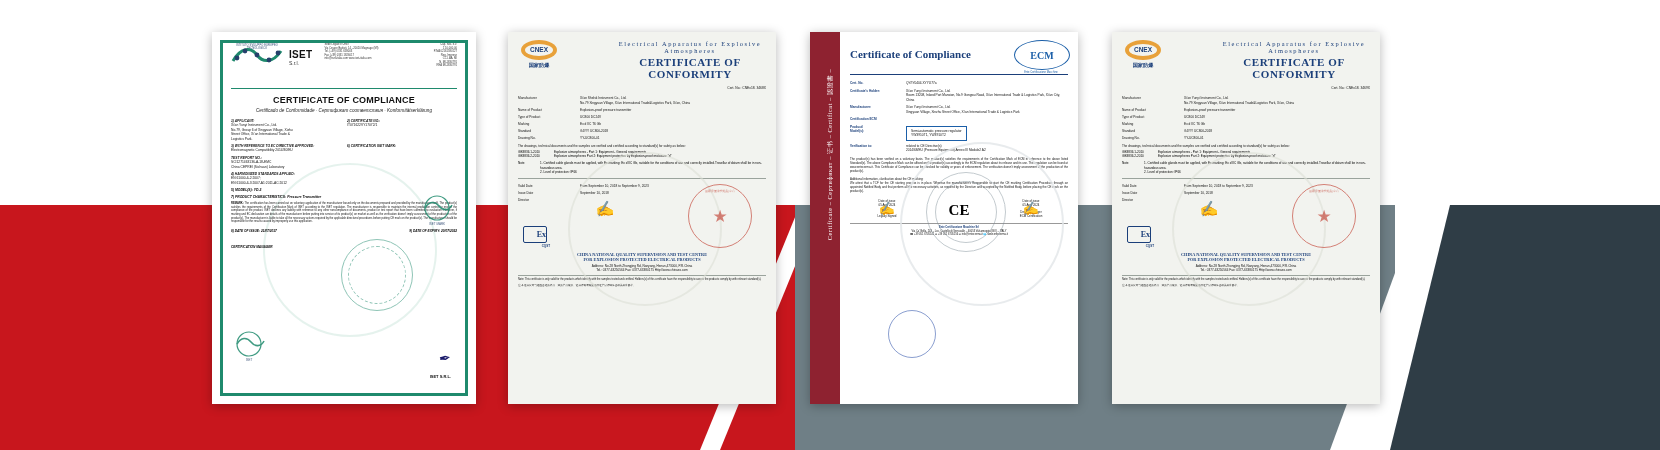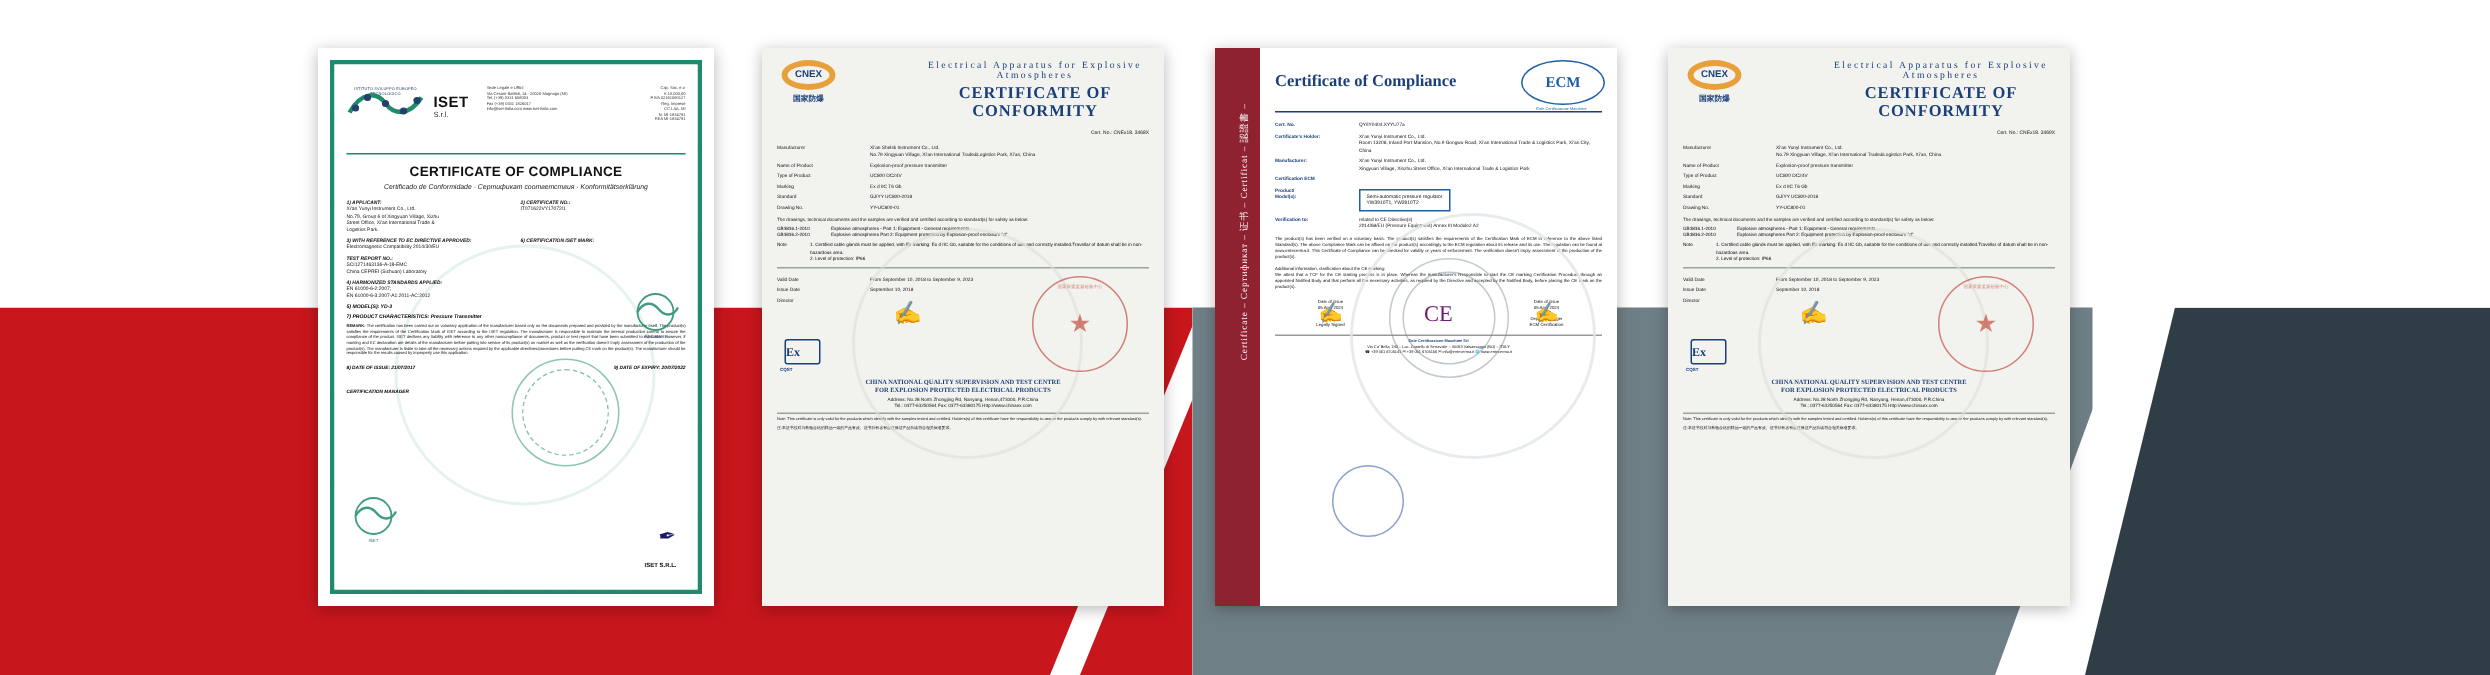--- a/index.html
+++ b/index.html
@@ -60,21 +60,21 @@
     box-sizing:border-box;
   }
   .c1-frame:before{
     content:"";position:absolute;left:5px;top:5px;right:5px;bottom:5px;
     border:1px solid #1f8a6d;
   }
   .c1-inner{
     position:absolute;left:11px;top:11px;right:11px;bottom:11px;
     background:#ffffff;overflow:hidden;
     box-sizing:border-box;
-    padding:14px 8px;
+    padding:0 8px;
   }
   .c1-head{display:flex;align-items:flex-start;gap:6px;}
   .c1-logo{width:52px;height:40px;position:relative;flex:0 0 auto;}
   .c1-logo .lines{position:absolute;left:0;top:2px;width:52px;height:22px;}
   .c1-logo-cap{font-size:2.6px;line-height:3.4px;color:#25406b;text-align:center;margin-top:1px;letter-spacing:.1px;}
   .c1-brand{flex:0 0 auto;padding-top:6px;}
   .c1-brand .nm{font-size:10px;font-weight:bold;color:#111;letter-spacing:.3px;}
   .c1-brand .sub{font-size:5px;color:#333;}
   .c1-addr{font-size:2.7px;line-height:3.5px;color:#333;margin-left:6px;flex:1;}
   .c1-addr2{font-size:2.7px;line-height:3.5px;color:#333;text-align:right;width:54px;}
@@ -131,21 +131,21 @@
   .cn-tr{display:flex;font-size:3.2px;line-height:4.3px;color:#111;padding:1.4px 0;}
   .cn-th{width:62px;flex:0 0 62px;color:#111;}
   .cn-td{flex:1;}
   .cn-note{font-size:3.1px;line-height:4.2px;color:#111;margin-top:2px;}
   .cn-note-block{display:flex;font-size:3.1px;line-height:4.2px;}
   .cn-hr{height:.6px;background:#9aa39c;margin:4px 0;}
   .cn-dates .cn-th{width:62px;}
   .cn-sig{position:relative;height:44px;margin-top:2px;}
   .cn-sig .scribble{position:absolute;left:78px;top:-6px;font-size:15px;color:#16186e;transform:rotate(-6deg);font-family:"Liberation Serif",serif;}
   .cn-ex{
-    position:absolute;left:2px;bottom:2px;width:30px;text-align:left;
+    position:absolute;left:2px;bottom:2px;width:30px;text-align:right;
   }
   .cn-ex .box{
     width:22px;height:15px;border:1.2px solid #1b3f7a;border-radius:2px;margin:0 auto;
     font-size:8px;color:#1b3f7a;line-height:15px;font-weight:bold;font-family:"Liberation Serif",serif;
   }
   .cn-ex .lbl{font-size:3px;color:#1b3f7a;font-weight:bold;margin-top:1px;}
   .cn-stamp{
     position:absolute;right:14px;bottom:2px;width:62px;height:62px;border-radius:50%;
     border:1.4px solid #c0392b;opacity:.62;
   }
@@ -193,21 +193,21 @@
   .c3-tr{display:flex;font-size:3.2px;line-height:4.4px;color:#111;padding:1.6px 0;}
   .c3-th{width:56px;flex:0 0 56px;font-weight:bold;color:#1b3f7a;}
   .c3-td{flex:1;color:#111;}
   .c3-prod-box{
     border:1px solid #1b5fa8;padding:2px 4px;font-size:3.3px;line-height:4.4px;color:#111;
     display:inline-block;margin-top:1px;
   }
   .c3-para{font-size:2.9px;line-height:3.9px;color:#111;margin-top:4px;text-align:justify;}
   .c3-bottom{display:flex;justify-content:space-between;align-items:flex-end;margin-top:6px;}
   .c3-col{font-size:2.9px;line-height:3.9px;color:#111;text-align:center;width:74px;}
-  .c3-ce{font-size:15px;font-weight:normal;color:#701a75;font-family:"Liberation Serif",serif;}
+  .c3-ce{font-size:15px;font-weight:bold;color:#000000;font-family:"Liberation Serif",serif;}
   .c3-sig{font-size:13px;color:#16186e;transform:rotate(-7deg);font-family:"Liberation Serif",serif;}
   .c3-foot{font-size:2.6px;line-height:3.5px;color:#111;text-align:center;border-top:.6px solid #999;margin-top:4px;padding-top:2px;}
   .c3-foot b{color:#1b3f7a;}
   .c3-stamp{
     position:absolute;left:86px;top:140px;width:78px;height:78px;border-radius:50%;
     border:1.6px solid #7a8a93;opacity:.45;
   }
   .c3-stamp:after{
     content:"";position:absolute;left:8px;top:8px;right:8px;bottom:8px;border-radius:50%;border:1px solid #7a8a93;
   }

